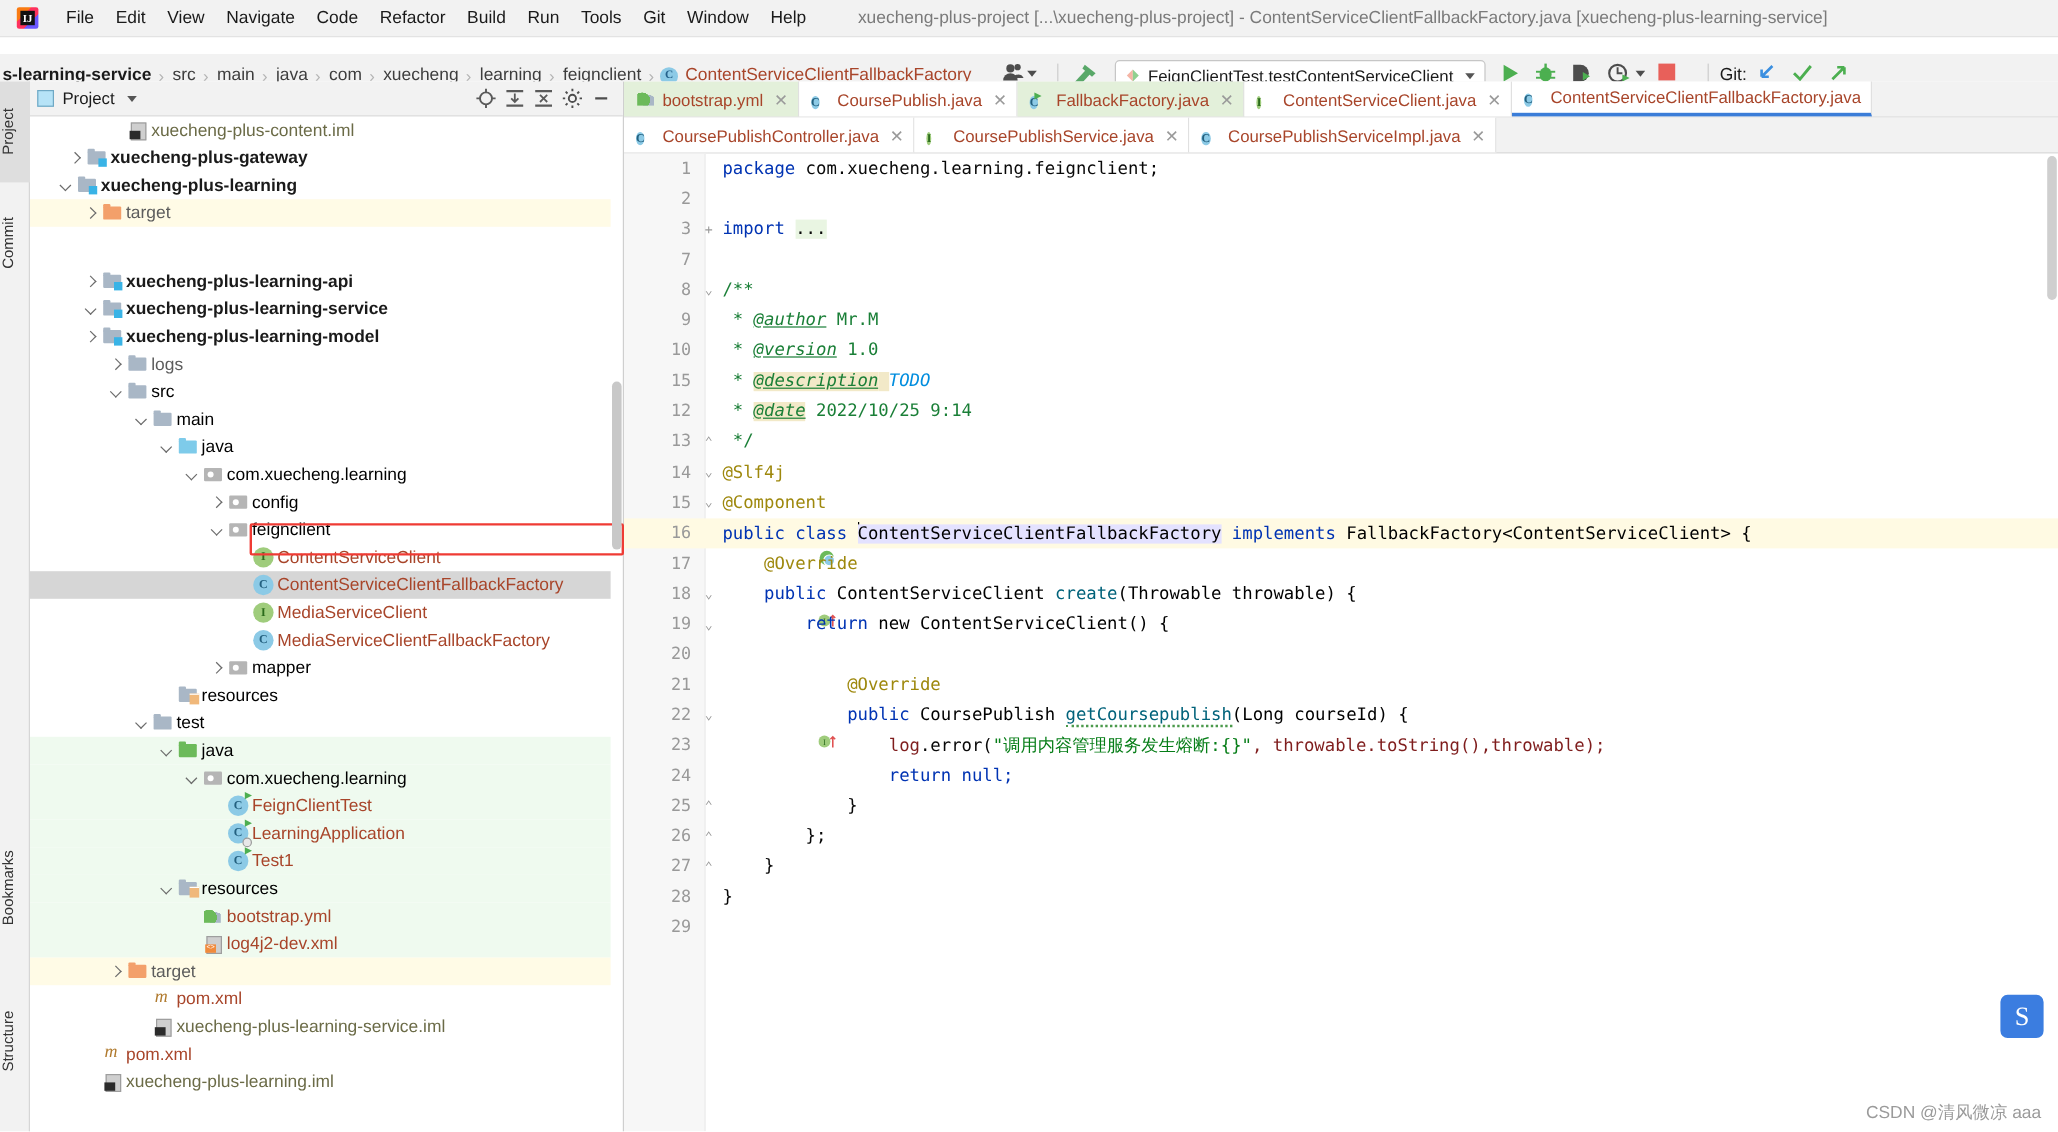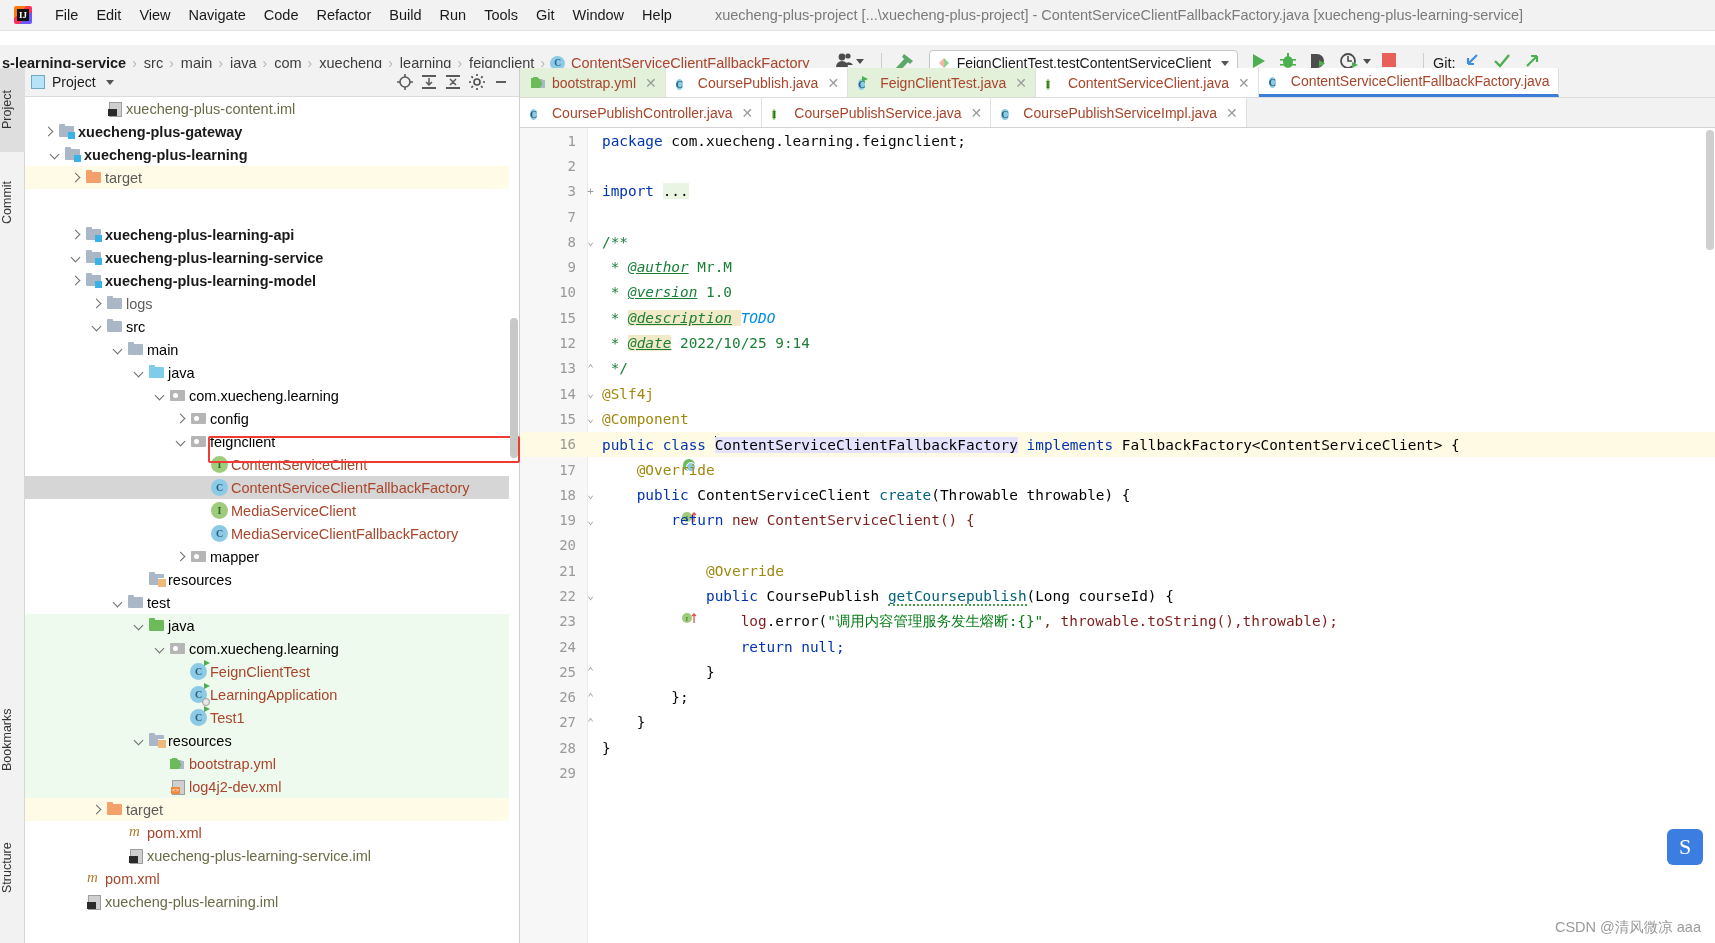--- a/index.html
+++ b/index.html
@@ -232,21 +232,21 @@
   }
   .ctext { margin-left: 82px; }
   .fold {
     position: absolute; left: 64px; width: 13px; text-align: center; color: #9a9a9a; font-size: 11px;
   }
   .gmark { position: absolute; left: 58px; width: 14px; height: 14px; }
 
   
   .kw   { color: #0033b3; font-weight: normal; }
   .str  { color: #067d17; }
-  .cmt  { color: #7f1d1d; }
+  .cmt  { color: #000000; }
   .jdoc { color: #1a7f37; }
   .jtag { color: #1a7f37; text-decoration: underline; font-style: italic; }
   .anno { color: #9e880d; }
   .typ  { color: #000; }
   .mth  { color: #00627a; }
   .fld  { color: #7f1d1d; }
   .plain{ color: #080808; }
   .todo { color: #008dde; font-style: italic; }
   .hlb  { background: #e4e2ff; }
   .hly  { background: #f2e9c8; }
@@ -453,21 +453,21 @@
     </div>
 
     <div class="tree" id="tree-root">
         <div class="trow" style="padding-left: 67px;">
           <span class="tw "></span>
           <span class="fi doc">
             <span class="mk"></span>
           </span>
           <span class="tlabel iml">xuecheng-plus-content.iml</span>
         </div>
-        <div class="trow" style="padding-left: 19px;">
+        <div class="trow" style="padding-left: 33px;">
           <span class="tw r"></span>
           <span class="fi folder">
             <span class="badge"></span>
           </span>
           <span class="tlabel bold">xuecheng-plus-gateway</span>
         </div>
         <div class="trow" style="padding-left: 25px;">
           <span class="tw d"></span>
           <span class="fi folder">
             <span class="badge"></span>
@@ -658,21 +658,21 @@
           <span class="tname">bootstrap.yml</span>
           <span class="x">✕</span>
         </div>
         <div class="etab white">
           <span class="etab-ic"><span class="cls-ic c">C</span></span>
           <span class="tname">CoursePublish.java</span>
           <span class="x">✕</span>
         </div>
         <div class="etab green">
           <span class="etab-ic"><span class="cls-ic c">C<span class="run"></span></span></span>
-          <span class="tname">FeignClientTest.java</span>
+          <span class="tname">FallbackFactory.java</span>
           <span class="x">✕</span>
         </div>
         <div class="etab white">
           <span class="etab-ic"><span class="cls-ic i">I</span></span>
           <span class="tname">ContentServiceClient.java</span>
           <span class="x">✕</span>
         </div>
         <div class="etab active">
           <span class="etab-ic"><span class="cls-ic c">C</span></span>
           <span class="tname">ContentServiceClientFallbackFactory.java</span>

